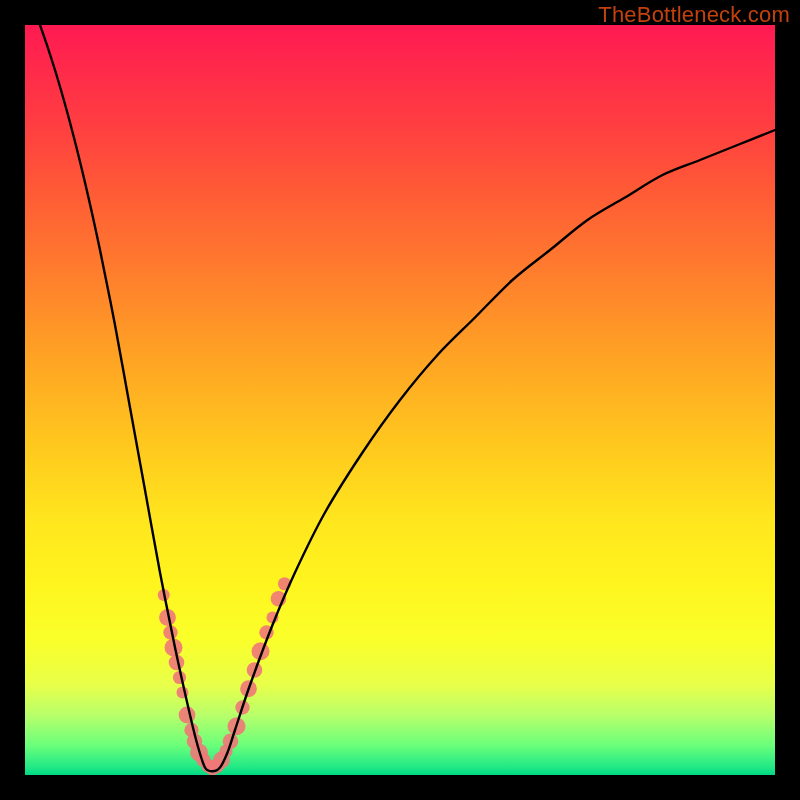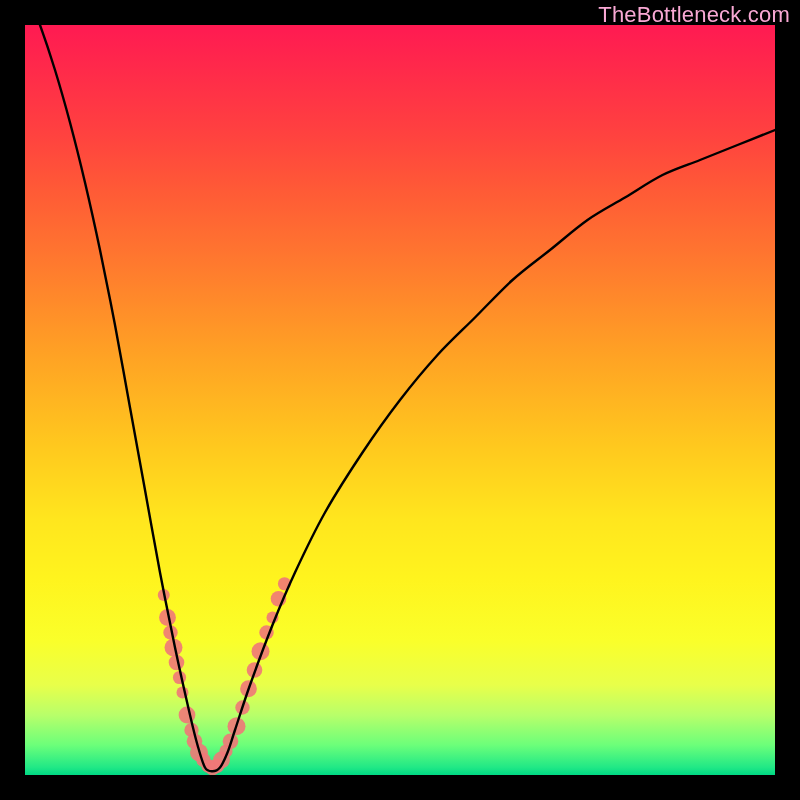--- a/index.html
+++ b/index.html
@@ -39,21 +39,21 @@
       #b8ff6a 92%,
       #6cff7a 96%,
       #20e886 99%,
       #00d884 100%
     );
   }
   .attribution {
     position: absolute;
     top: 2px;
     right: 10px;
-    color: #f9a8d4;
+    color: #c2410c;
     font-size: 22px;
     font-weight: 500;
     letter-spacing: 0.2px;
     pointer-events: none;
     user-select: none;
   }
   svg.curve-layer {
     position: absolute;
     left: 0;
     top: 0;

